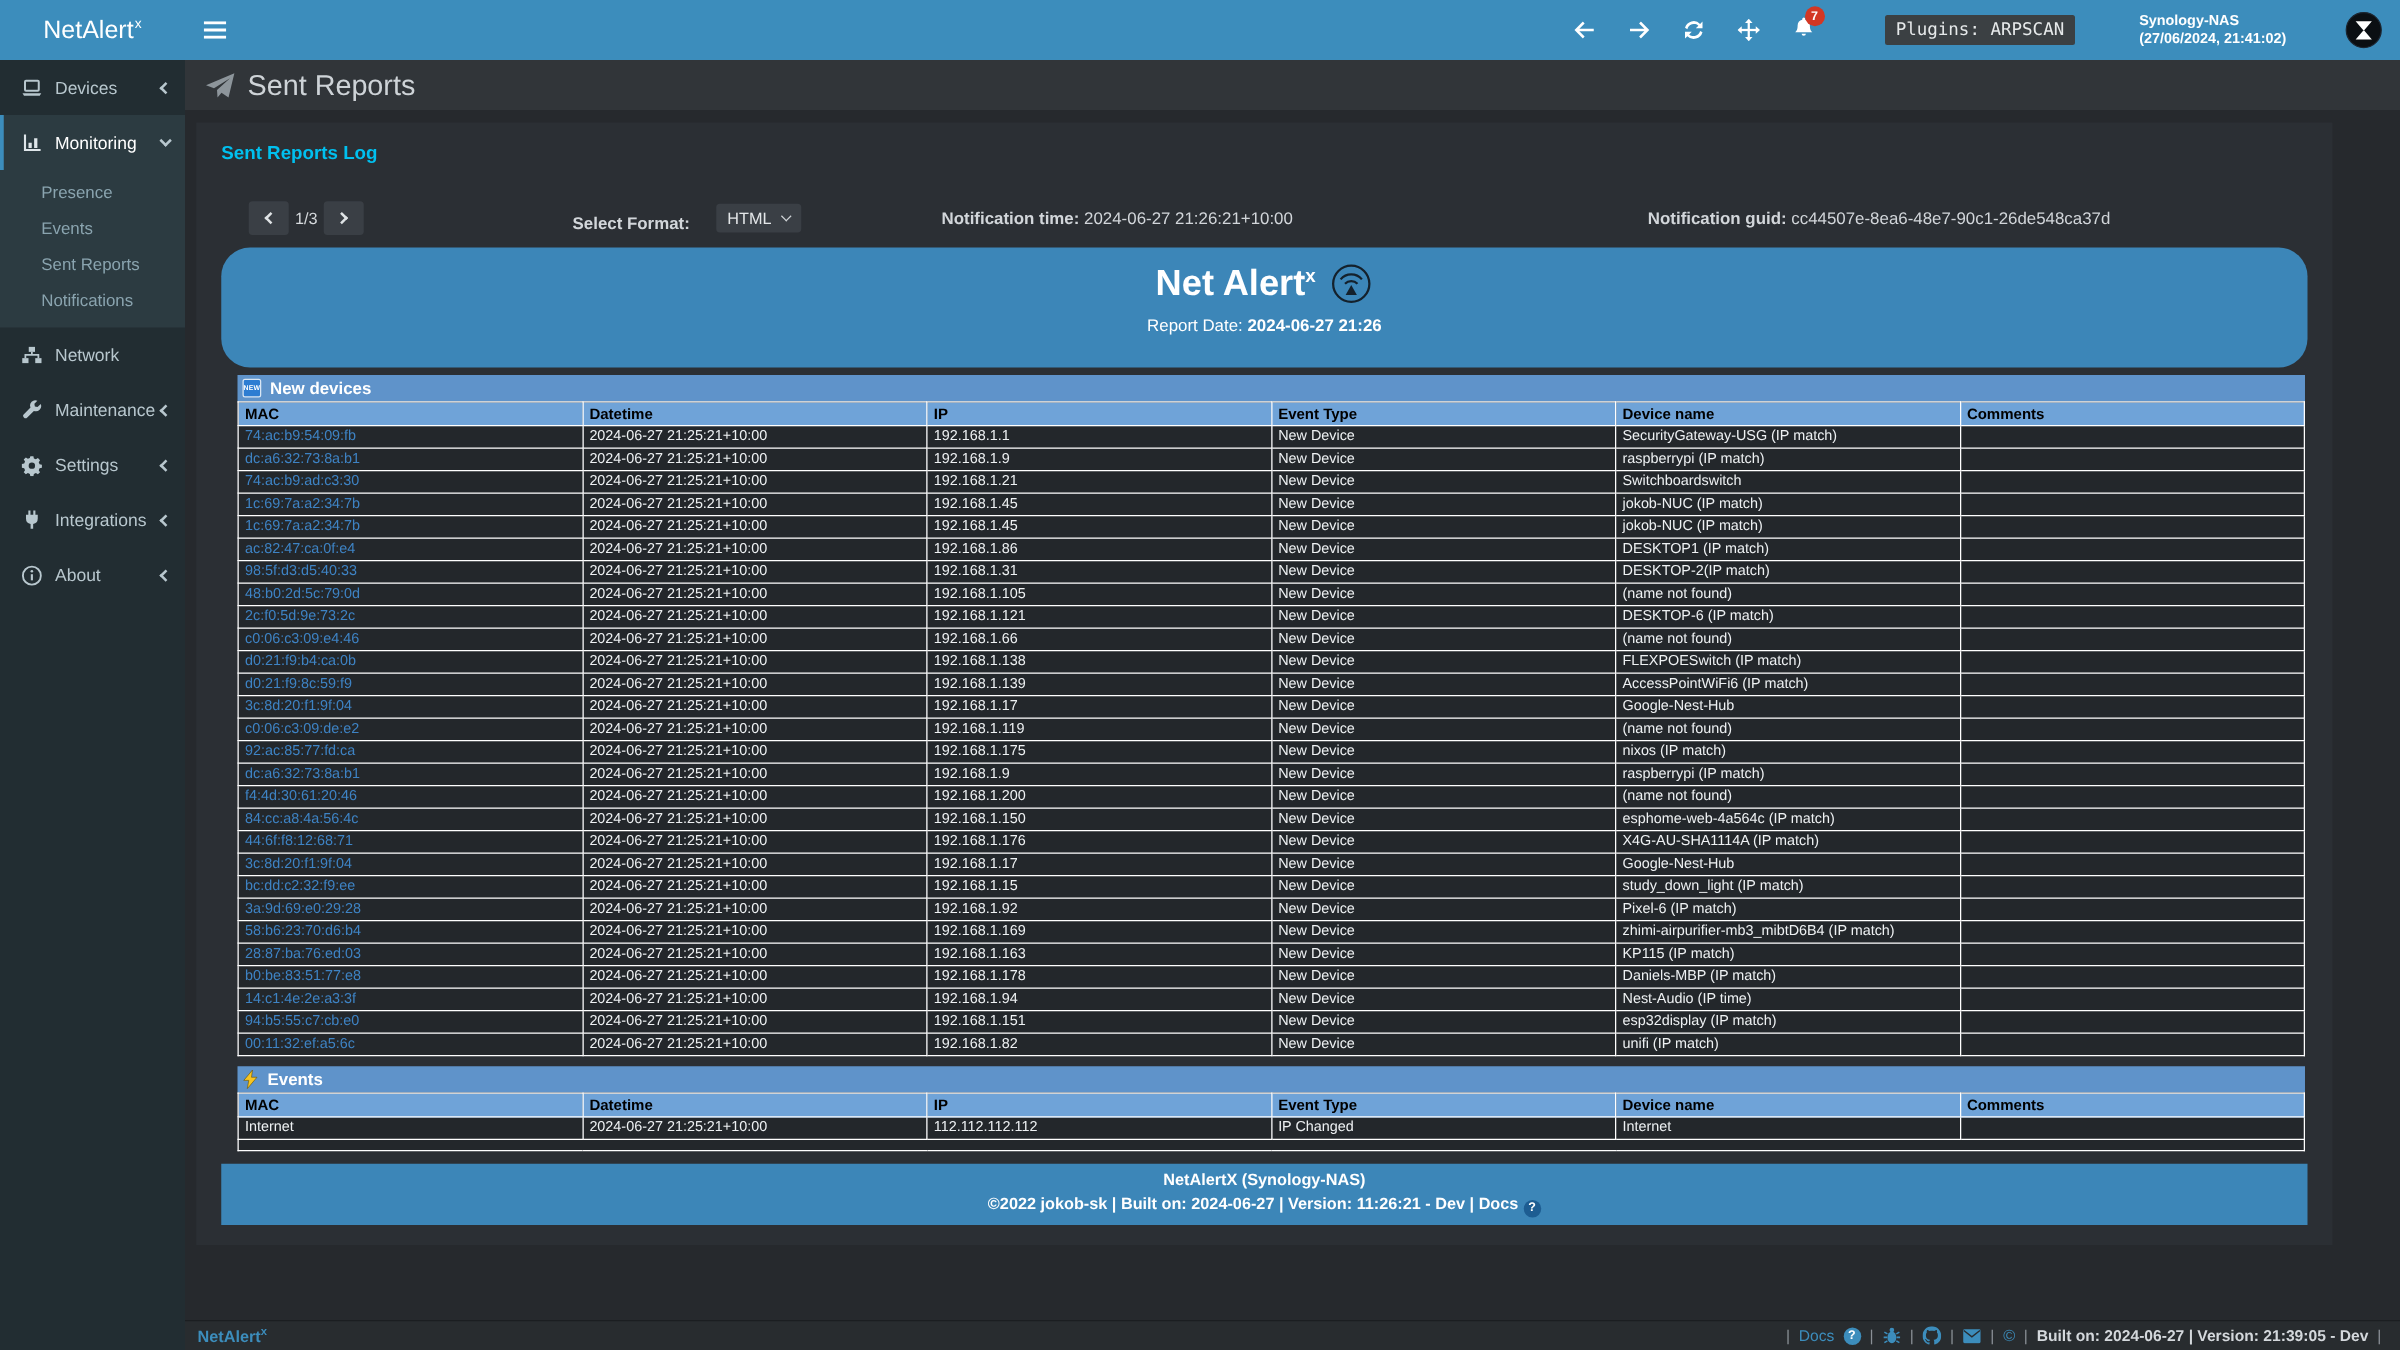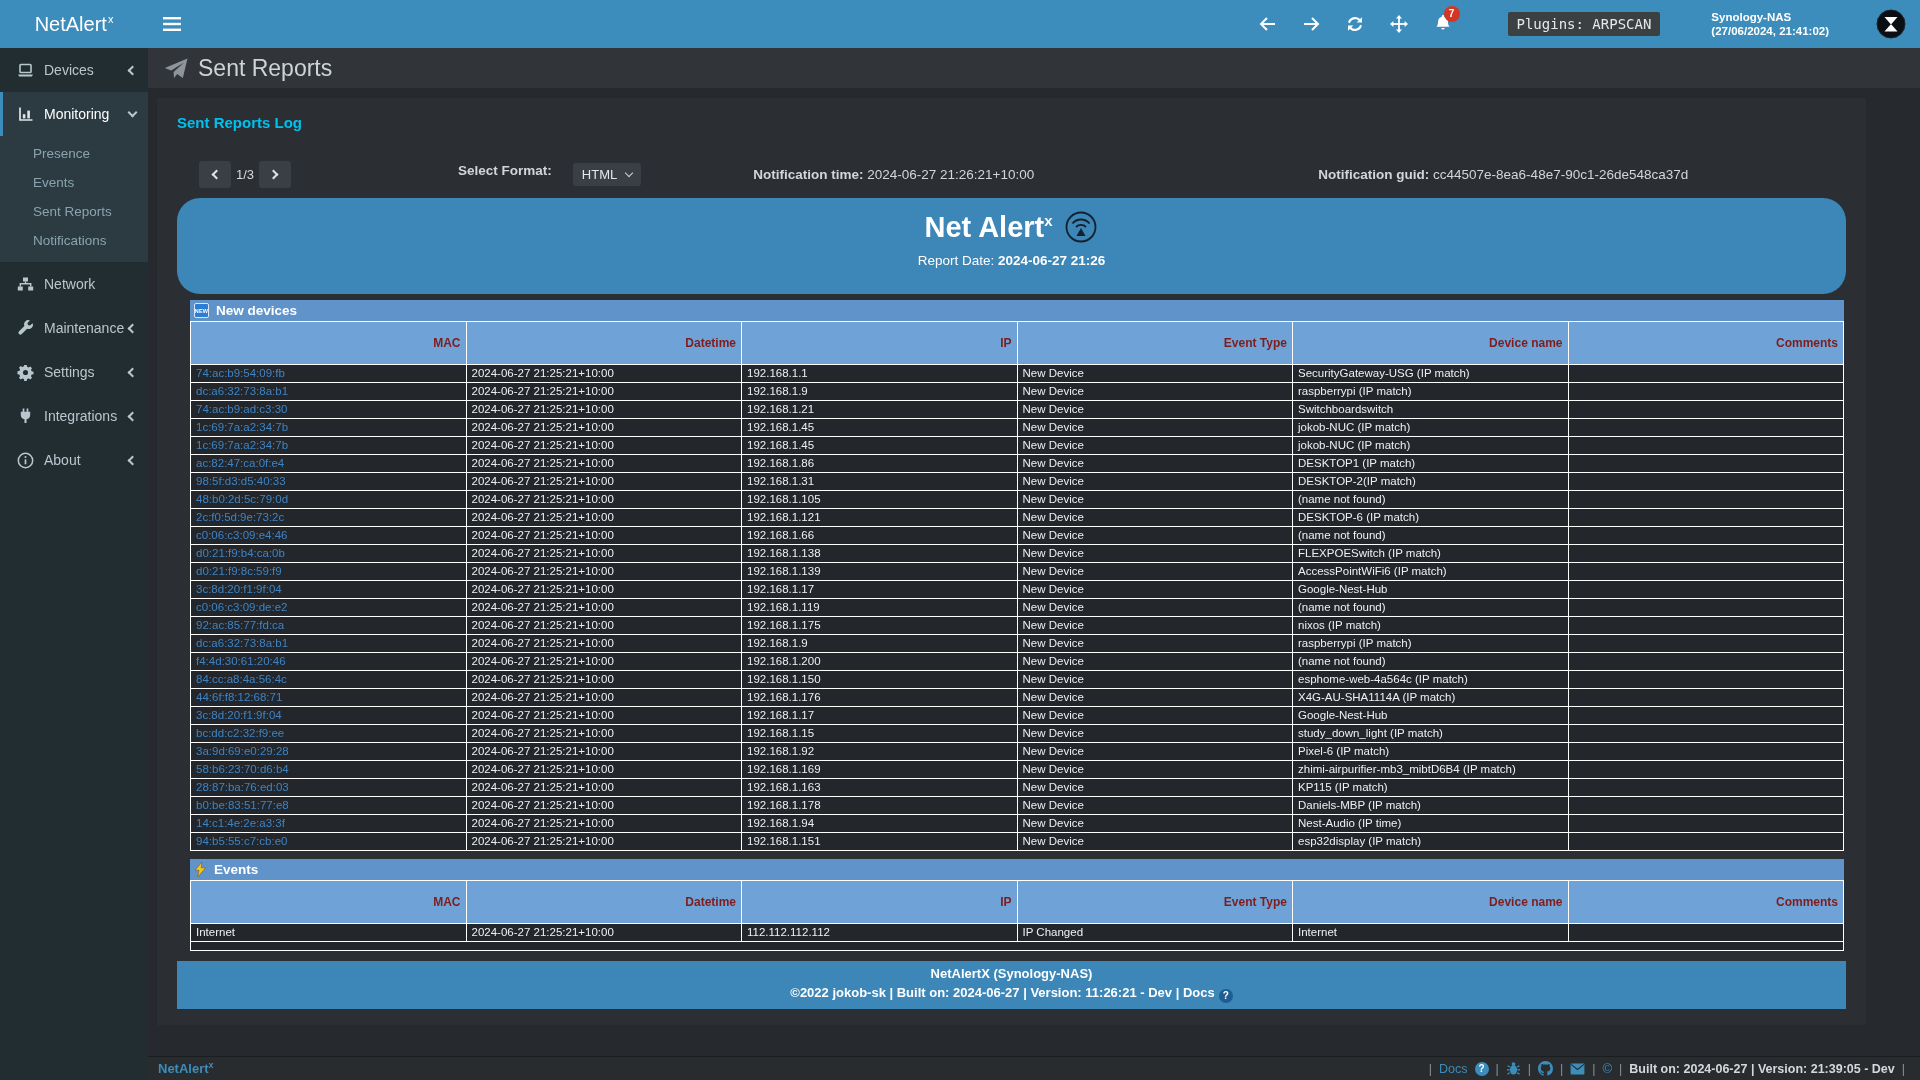--- a/index.html
+++ b/index.html
@@ -60,21 +60,21 @@
   .pager { display: flex; align-items: center; margin-left: 22px; }
   .pg-btn { width: 32px; height: 27px; background: #3a3f45; border: none; border-radius: 3px;
     color: #e3e6e8; display: flex; align-items: center; justify-content: center;
     cursor: pointer; }
   .pg-chev { width: 7px; height: 7px; }
   .pg-chev.l { border-left: 2px solid #dfe3e5; border-bottom: 2px solid #dfe3e5;
     transform: rotate(45deg); margin-left: 3px; }
   .pg-chev.r { border-right: 2px solid #dfe3e5; border-top: 2px solid #dfe3e5;
     transform: rotate(45deg); margin-right: 3px; }
   .pg-ind { margin: 0 5px; font-size: 13px; color: #d6dadd; }
-  .fmt { margin-left: 167px; display: flex; align-items: flex-start; gap: 9px; }
+  .fmt { margin-left: 167px; display: flex; align-items: flex-end; gap: 9px; }
   .lbl { font-weight: 700; }
   .fmt-select { background: #3a3f45; color: #e3e6e8; font-size: 13px; padding: 4px 9px;
     border-radius: 3px; display: flex; align-items: center; gap: 9px; cursor: pointer; margin-left: 12px; }
   .sel-chev { width: 6px; height: 6px; border-right: 1.6px solid #cfd3d6;
     border-bottom: 1.6px solid #cfd3d6; transform: rotate(45deg); margin-top: -3px; }
   .ntime { margin-left: 112px; }
   .nguid { margin-left: 284px; }
 
   
   .report { margin-top: 10px; }
@@ -85,22 +85,22 @@
   .report-title sup { font-size: 15px; vertical-align: super; }
   .report-date { margin-top: 8px; font-size: 13.5px; }
   .report-date .bold { font-weight: 700; }
   .report-body { margin: 6px 2px 0 13px; }
   .section-bar { background: #5f93ca; height: 21px; display: flex; align-items: center;
     gap: 7px; padding-left: 4px; color: #fff; font-weight: 700; font-size: 13.5px; }
   .new-badge { width: 15px; height: 15px; background: #2d7dd2; border: 1px solid #d9e6f4;
     color: #fff; font-size: 5.5px; font-weight: 700; display: flex; align-items: center;
     justify-content: center; border-radius: 2px; letter-spacing: .2px; }
   .rpt-table { width: 100%; border-collapse: collapse; table-layout: fixed; }
-  .rpt-table th { background: #6fa3d8; color: #7f1d1d; font-size: 12px; font-weight: 700;
-    text-align: right; padding: 14px 5px; border: 1px solid #fff; height: 14px; }
+  .rpt-table th { background: #6fa3d8; color: #000000; font-size: 12px; font-weight: 700;
+    text-align: left; padding: 2px 5px; border: 1px solid #fff; height: 14px; }
   .rpt-table td { background: #23272b; color: #eef1f3; font-size: 11.5px; line-height: 13px;
     padding: 2px 5px; border: 1px solid #fff; white-space: nowrap; overflow: hidden; }
   .rpt-table a.mac { color: #3e83c4; text-decoration: none; cursor: pointer; }
   .tbl-gap { height: 8px; }
   .empty-cell { height: 9px; }
   .report-footer { margin-top: 10px; background: #3c86b8; color: #fff; text-align: center;
     padding: 3px 0 6px; font-size: 13px; font-weight: 700; line-height: 19px; }
   .qmark { display: inline-flex; width: 14px; height: 14px; border-radius: 50%;
     background: #1d5d92; color: #fff; font-size: 10px; align-items: center;
     justify-content: center; margin-left: 4px; vertical-align: -2px; cursor: pointer; }
@@ -559,20 +559,28 @@
                     <td></td>
                   </tr>
                   <tr>
                     <td><a class="mac">94:b5:55:c7:cb:e0</a></td>
                     <td>2024-06-27 21:25:21+10:00</td>
                     <td>192.168.1.151</td>
                     <td>New Device</td>
                     <td>esp32display (IP match)</td>
                     <td></td>
                   </tr>
+                  <tr>
+                    <td><a class="mac">00:11:32:ef:a5:6c</a></td>
+                    <td>2024-06-27 21:25:21+10:00</td>
+                    <td>192.168.1.82</td>
+                    <td>New Device</td>
+                    <td>unifi (IP match)</td>
+                    <td></td>
+                  </tr>
                 </tbody>
             </table>
 
             <div class="tbl-gap"></div>
 
             <div class="section-bar">
               <svg width="13" height="15" viewBox="0 0 13 15">
                 <path fill="#f7c522" stroke="#6b5300" stroke-width="0.5" d="M8 0L1 8.3h4L3.8 15l7.8-9.2H7.2z"></path>
               </svg>
               <span>Events</span>

